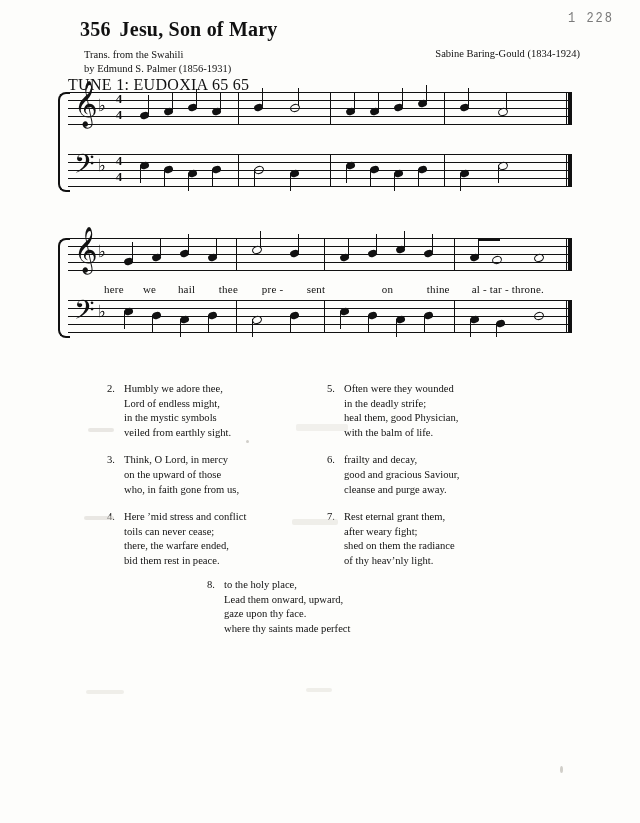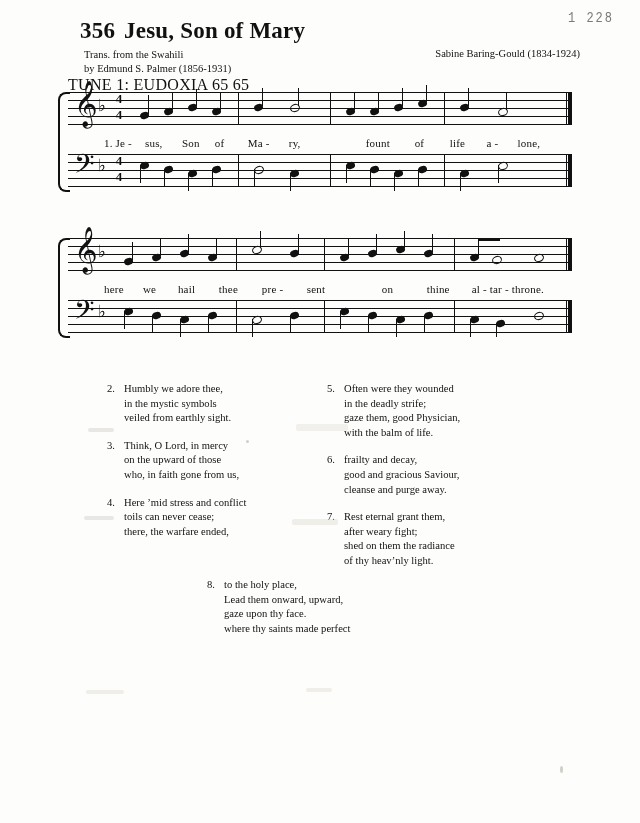--- a/index.html
+++ b/index.html
@@ -19,21 +19,21 @@
     position: absolute;
     inset: 0;
     background: #fdfdfb;
   }
 
   
   .hymn-number-title {
     position: absolute;
     left: 80px;
     top: 18px;
-    font-size: 23px;
+    font-size: 20px;
     font-weight: bold;
     letter-spacing: 0.2px;
     text-align: right;
   }
   .hymn-number-title .num { margin-right: 9px; }
 
   .page-corner-mark {
     position: absolute;
     right: 26px;
     top: 12px;
@@ -361,33 +361,20 @@
 
       <div class="notehead" style="left:392px; top:16px;"></div>
         <div class="stem" style="left:392px; top:19px; height:18px;"></div>
       <div class="notehead open" style="left:430px; top:8px;"></div>
         <div class="stem" style="left:430px; top:11px; height:18px;"></div>
       <div class="final-barline-thin"></div>
       <div class="final-barline-thick"></div>
     </div>
   </div>
 
-  <div class="lyric-row lyric-1">
-    <span style="width:38px">1. Je -</span>
-    <span style="width:34px">sus,</span>
-    <span style="width:30px">Son</span>
-    <span style="width:30px">of</span>
-    <span style="width:38px">Ma -</span>
-    <span style="width:74px">ry,</span>
-    <span style="width:46px">fount</span>
-    <span style="width:32px">of</span>
-    <span style="width:34px">life</span>
-    <span style="width:28px">a -</span>
-    <span>lone,</span>
-  </div>
 
   <div class="system system-2">
     <div class="brace sys-brace-1"></div>
 
     <div class="stave" style="position:absolute; top:0; left:0;">
       <div class="line"></div>
         <div class="line"></div>
         <div class="line"></div>
         <div class="line"></div>
         <div class="line"></div>
@@ -485,43 +472,45 @@
     <span style="width:42px">thine</span>
     <span>al - tar - throne.</span>
   </div>
 
   <div class="verses">
 
     <div class="verse-col col-left">
       <div class="verse">
         <span class="vnum">2.</span>
         <span class="vline">Humbly we adore thee,</span>
+        <span class="vline">Lord of endless might,</span>
         <span class="vline">in the mystic symbols</span>
         <span class="vline">veiled from earthly sight.</span>
       </div>
       <div class="verse">
         <span class="vnum">3.</span>
         <span class="vline">Think, O Lord, in mercy</span>
         <span class="vline">on the upward of those</span>
         <span class="vline">who, in faith gone from us,</span>
       </div>
       <div class="verse">
         <span class="vnum">4.</span>
         <span class="vline">Here ’mid stress and conflict</span>
         <span class="vline">toils can never cease;</span>
         <span class="vline">there, the warfare ended,</span>
+        <span class="vline">bid them rest in peace.</span>
       </div>
     </div>
 
     <div class="verse-col col-right">
       <div class="verse">
         <span class="vnum">5.</span>
         <span class="vline">Often were they wounded</span>
         <span class="vline">in the deadly strife;</span>
-        <span class="vline">gaze them, good Physician,</span>
+        <span class="vline">heal them, good Physician,</span>
         <span class="vline">with the balm of life.</span>
       </div>
       <div class="verse">
         <span class="vnum">6.</span>
         <span class="vline">frailty and decay,</span>
         <span class="vline">good and gracious Saviour,</span>
         <span class="vline">cleanse and purge away.</span>
       </div>
       <div class="verse">
         <span class="vnum">7.</span>

